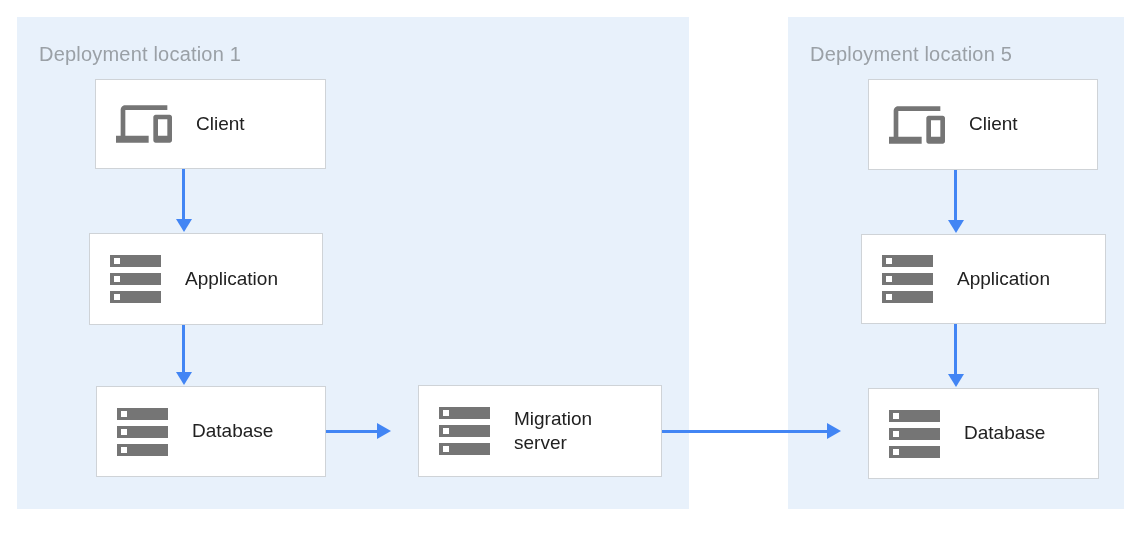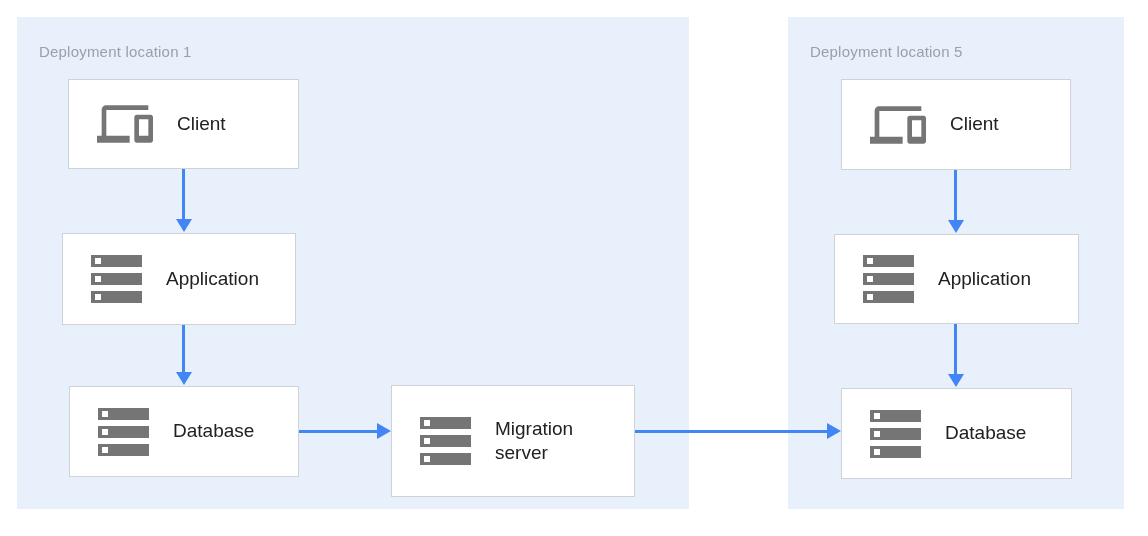--- a/index.html
+++ b/index.html
@@ -21,33 +21,34 @@
     overflow:hidden;
   }
   .region{
     position:absolute;
     background:var(--region-background);
   }
   .region-title{
     position:absolute;
     left:22px;
     top:26px;
-    font-size:15px;
+    font-size:20px;
     letter-spacing:.2px;
     color:var(--region-title);
     white-space:nowrap;
   }
   .node{
     position:absolute;
     background:var(--node-background);
     border:1px solid var(--node-border);
     display:flex;
     align-items:center;
-    padding-left:28px;
+    padding-left:20px;
     gap:24px;
+    margin-left:27px;
   }
   .node-label{
     font-size:19px;
     line-height:1.28;
     color:var(--node-label);
     max-width:130px;
   }
   .icon{display:block;flex:0 0 auto;}
   .edge-line{
     position:absolute;
@@ -141,21 +142,21 @@
     </g>
     <g fill="#ffffff">
       <rect x="4" y="3" width="6" height="6"></rect>
       <rect x="4" y="21" width="6" height="6"></rect>
       <rect x="4" y="39" width="6" height="6"></rect>
     </g>
   </svg>
   <span class="node-label">Database</span>
 </div>
 
-<div class="node" style="left:391px;top:385px;width:244px;height:112px;">
+<div class="node" style="left:391px;top:385px;width:244px;height:92px;">
   <svg class="icon" width="51" height="48" viewBox="0 0 51 48" aria-hidden="true">
     <g fill="var(--icon-gray)">
       <rect x="0" y="0" width="51" height="12"></rect>
       <rect x="0" y="18" width="51" height="12"></rect>
       <rect x="0" y="36" width="51" height="12"></rect>
     </g>
     <g fill="#ffffff">
       <rect x="4" y="3" width="6" height="6"></rect>
       <rect x="4" y="21" width="6" height="6"></rect>
       <rect x="4" y="39" width="6" height="6"></rect>

